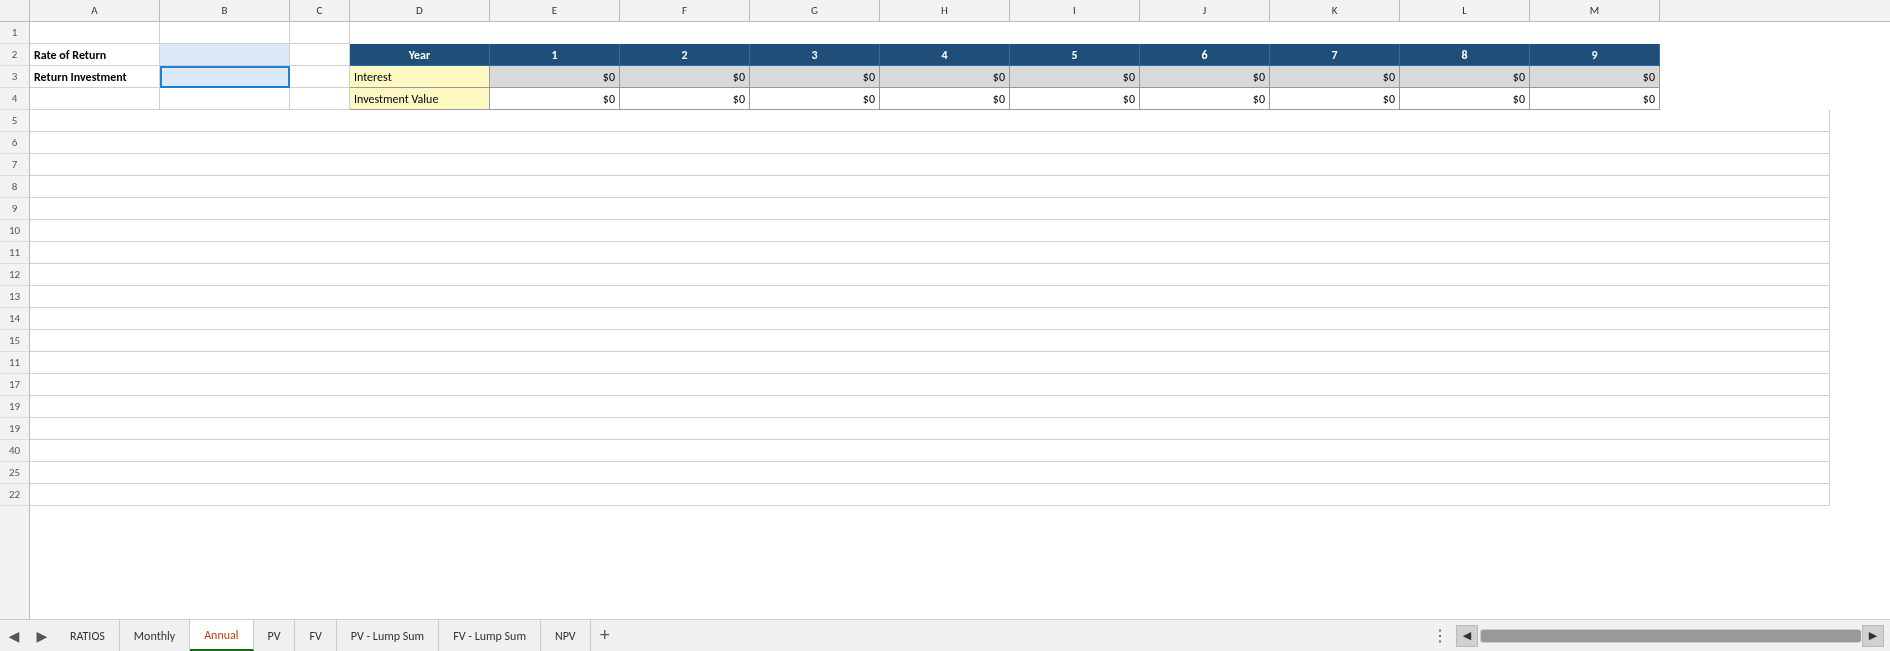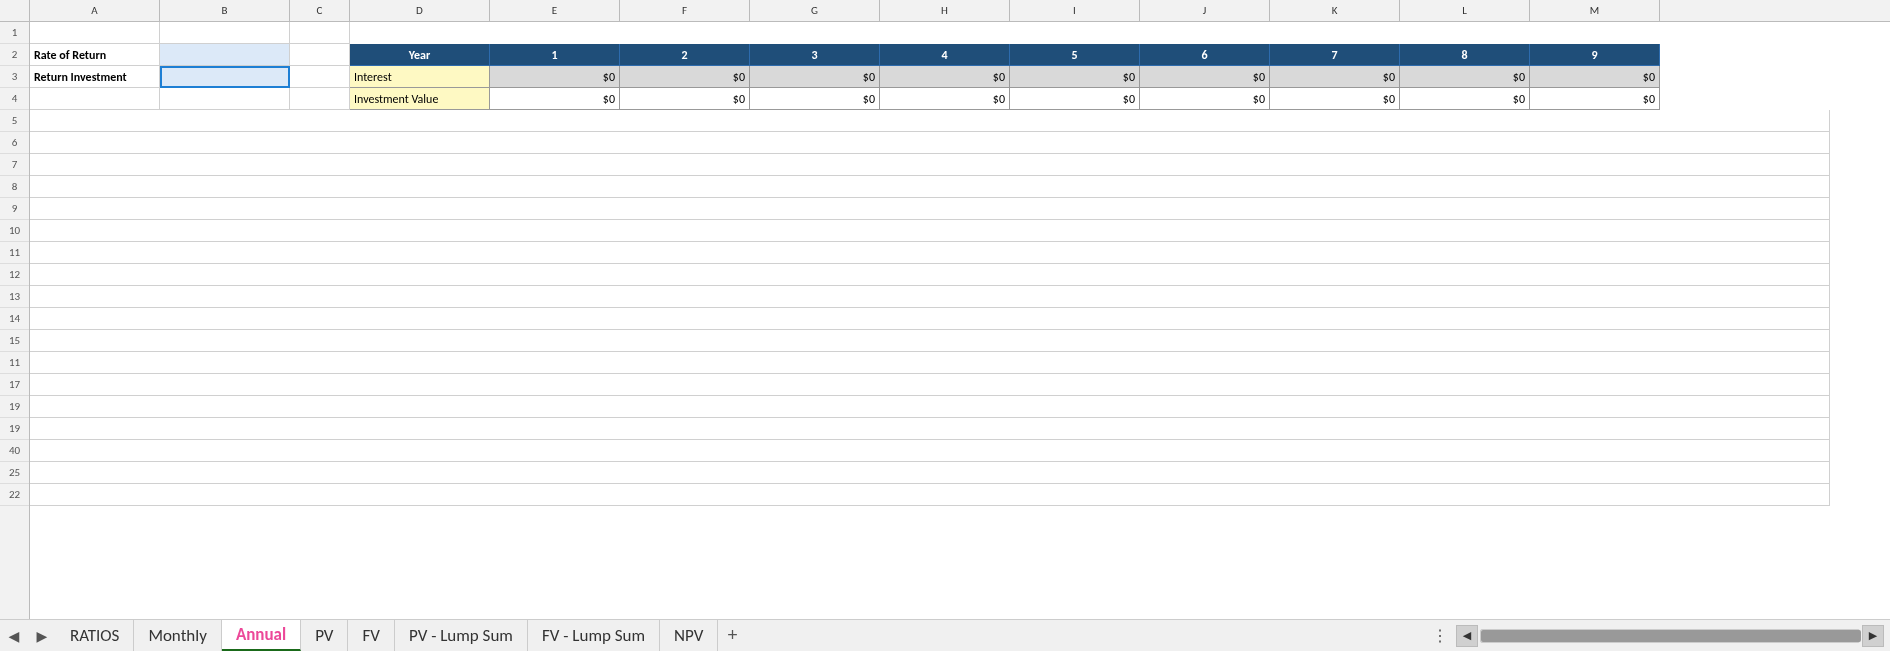--- a/index.html
+++ b/index.html
@@ -190,31 +190,31 @@
     }
     .tabs-container {
       display: flex;
       align-items: stretch;
       flex: 1;
     }
     .tab {
       padding: 0 14px;
       display: flex;
       align-items: center;
-      font-size: 17px;
+      font-size: 12px;
       cursor: pointer;
       border-right: 1px solid #ccc;
       color: #333;
       background: #f0f0f0;
       white-space: nowrap;
     }
     .tab.active {
       background: #fff;
-      color: #ec4899;
-      font-weight: bold;
+      color: #c2410c;
+      font-weight: normal;
       border-bottom: 2px solid #1a6a1a;
     }
     .tab-add-btn {
       width: 28px;
       display: flex;
       align-items: center;
       justify-content: center;
       color: #555;
       cursor: pointer;
       font-size: 18px;

